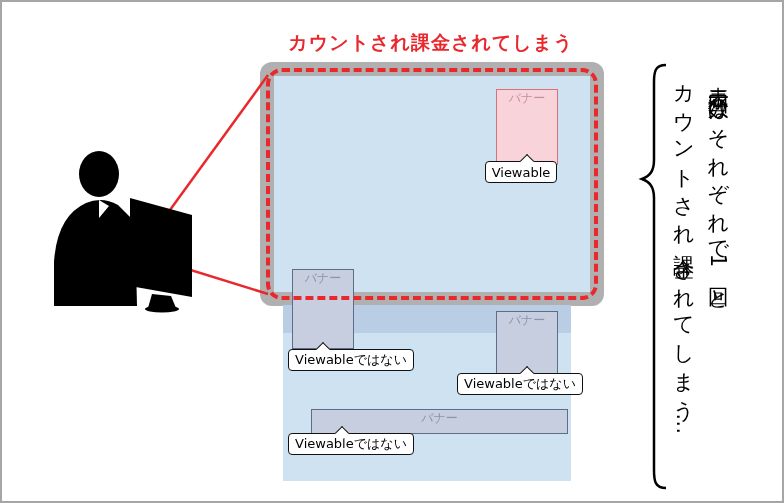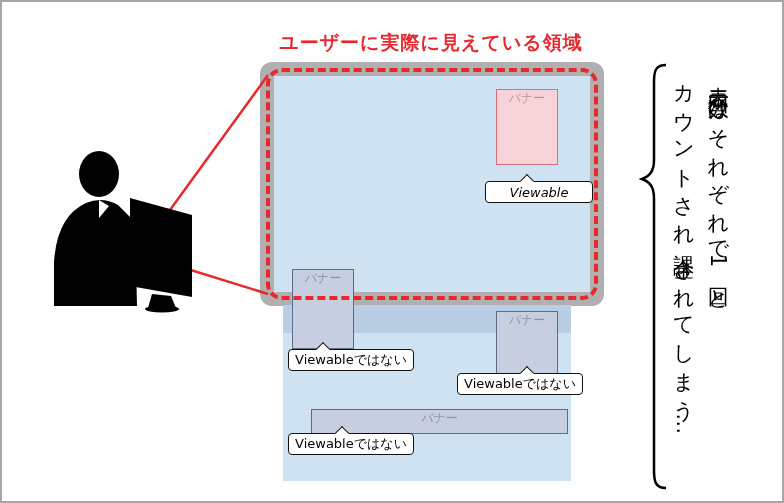--- a/index.html
+++ b/index.html
@@ -30,38 +30,38 @@
   .b1{left:494px;top:87px;width:62px;height:76px;}
   .b2{left:290px;top:267px;width:62px;height:80px;}
   .b3{left:494px;top:309px;width:62px;height:70px;}
   .b4{left:309px;top:407px;width:257px;height:25px;}
 
   .callout{position:absolute;background:#fff;border:1.5px solid #111;border-radius:4px;
     display:flex;align-items:center;justify-content:center;font-size:13px;color:#000;
     box-sizing:border-box;z-index:4;}
   .callout .tail{position:absolute;top:-6px;width:9px;height:9px;background:#fff;
     border-left:1.5px solid #111;border-top:1.5px solid #111;transform:rotate(45deg);}
-  .c1{left:483px;top:179px;width:108px;height:22px;font-style:italic;}
+  .c1{left:483px;top:159px;width:72px;height:22px;}
   .c2{left:286px;top:347px;width:126px;height:22px;}
   .c3{left:455px;top:371px;width:126px;height:22px;}
   .c4{left:286px;top:431px;width:126px;height:22px;}
 
   .annotation{
     position:absolute;left:664px;top:68px;height:420px;z-index:2;
     writing-mode:vertical-rl;text-orientation:mixed;
     font-size:21px;letter-spacing:4px;line-height:1.65;color:#000;
   }
   .overlay{position:absolute;left:0;top:0;z-index:6;pointer-events:none;}
 </style>
 </head>
 <body>
 
 <div class="canvas">
 
-  <div class="title">ユーザーに実際に見えている領域</div>
+  <div class="title">カウントされ課金されてしまう</div>
 
   <div class="bezel"></div>
   <div class="screen"></div>
   <div class="page-lower"></div>
   <div class="page-band"></div>
 
   <div class="banner pink b1">
     <span>バナー</span>
   </div>
   <div class="banner gray b2">

